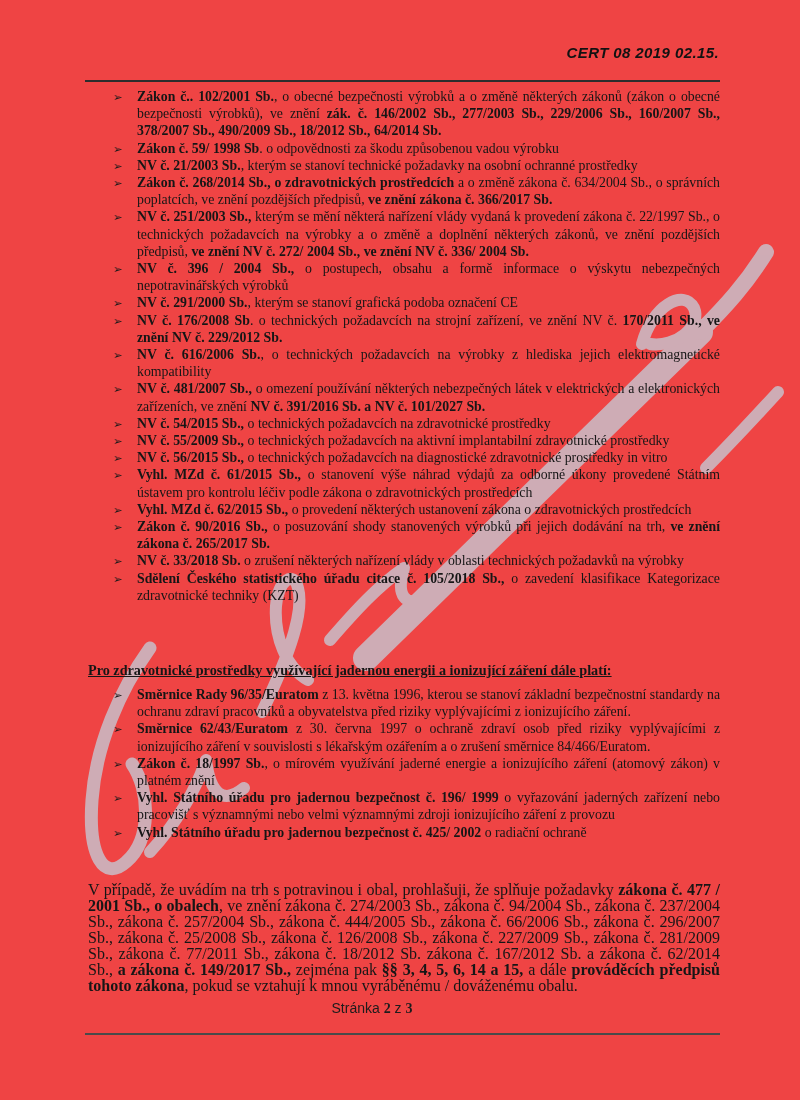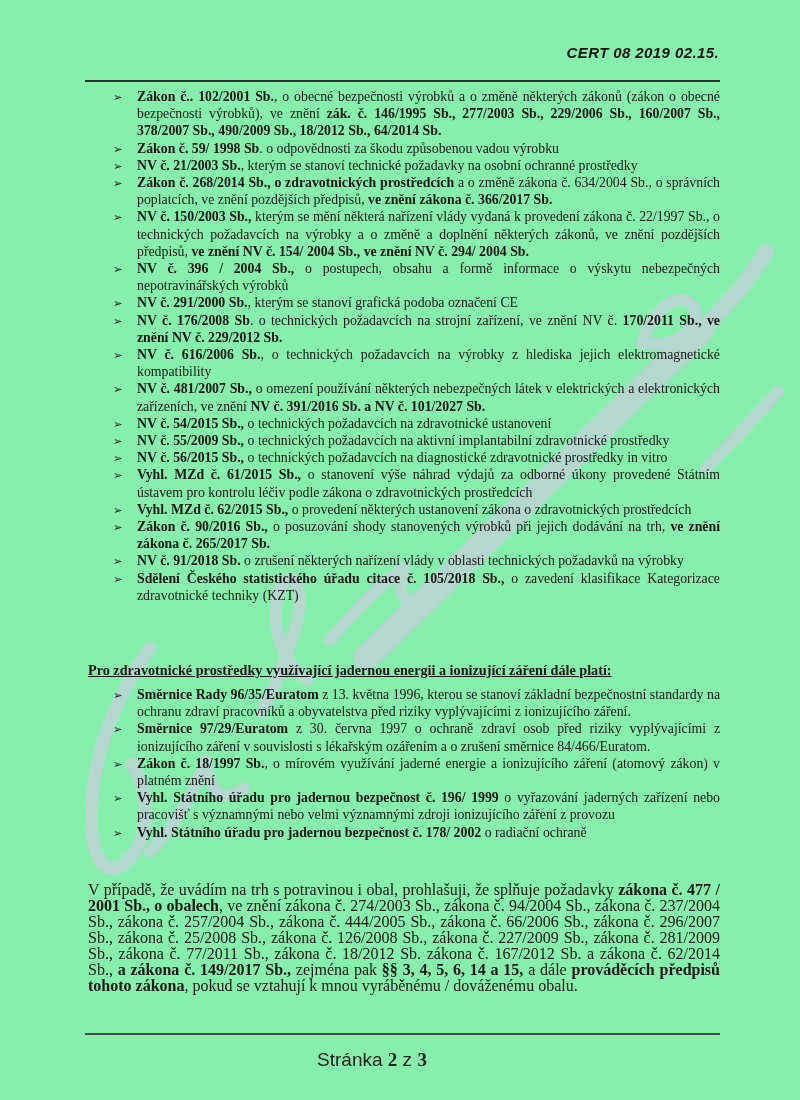--- a/index.html
+++ b/index.html
@@ -1,19 +1,19 @@
 <!DOCTYPE html>
 <html style="--wm: #c4cfdb;"><head>
 <meta charset="utf-8">
 <style>
   html,body{margin:0;padding:0;background:#ffffff;}
   .page{
     position:relative;
     width:800px;height:1100px;
-    background:#86efac;
+    background:#ef4444;
     overflow:hidden;
     font-family:"Liberation Serif", serif;
     color:#161616;
   }
   .content{position:relative;z-index:2;}
   
   .watermark{
     position:absolute;left:0;top:0;width:800px;height:1100px;
     z-index:1;pointer-events:none;
   }
@@ -41,24 +41,24 @@
   .section-heading{
     position:absolute;top:662px;left:88px;width:632px;
     font-size:14.2px;font-weight:700;text-decoration:underline;
     line-height:17.2px;
   }
   .declaration{
     position:absolute;top:866px;left:88px;width:632px;
     font-size:16px;line-height:16px;text-align:justify;
   }
   .page-footer{
-    position:absolute;top:1049px;left:0;width:744px;
+    position:absolute;top:1000px;left:0;width:744px;
     text-align:center;
     font-family:"Liberation Sans", sans-serif;
-    font-size:19px;color:#1c1c1c;
+    font-size:14px;color:#1c1c1c;
   }
   .b{font-weight:700;font-family:Liberation Serif, serif;}
 </style>
 </head>
 <body>
 
 <div class="page">
 
   <svg class="watermark" viewBox="0 0 800 1100">
     <g opacity="0.75">
@@ -74,48 +74,48 @@
     </g>
   </svg>
 
   <div class="content">
 
     <div class="header-stamp">CERT 08 2019 02.15.</div>
 
     <div class="rule-top"></div>
 
     <ul class="doc-list list-1">
-        <li><span class="bullet">➢</span><span class="b">Zákon č.. 102/2001 Sb.</span><span>, o obecné bezpečnosti výrobků a o změně některých zákonů (zákon o obecné bezpečnosti výrobků), ve znění </span><span class="b">zák. č. 146/1995 Sb., 277/2003 Sb., 229/2006 Sb., 160/2007 Sb., 378/2007 Sb., 490/2009 Sb., 18/2012 Sb., 64/2014 Sb.</span></li>
+        <li><span class="bullet">➢</span><span class="b">Zákon č.. 102/2001 Sb.</span><span>, o obecné bezpečnosti výrobků a o změně některých zákonů (zákon o obecné bezpečnosti výrobků), ve znění </span><span class="b">zák. č. 146/2002 Sb., 277/2003 Sb., 229/2006 Sb., 160/2007 Sb., 378/2007 Sb., 490/2009 Sb., 18/2012 Sb., 64/2014 Sb.</span></li>
         <li><span class="bullet">➢</span><span class="b">Zákon č. 59/ 1998 Sb</span><span>. o odpovědnosti za škodu způsobenou vadou výrobku</span></li>
         <li><span class="bullet">➢</span><span class="b">NV č. 21/2003 Sb.</span><span>, kterým se stanoví technické požadavky na osobní ochranné prostředky</span></li>
         <li><span class="bullet">➢</span><span class="b">Zákon č. 268/2014 Sb., o zdravotnických prostředcích</span><span> a o změně zákona č. 634/2004 Sb., o správních poplatcích, ve znění pozdějších předpisů, </span><span class="b">ve znění zákona č. 366/2017 Sb.</span></li>
-        <li><span class="bullet">➢</span><span class="b">NV č. 150/2003 Sb.,</span><span> kterým se mění některá nařízení vlády vydaná k provedení zákona č. 22/1997 Sb., o technických požadavcích na výrobky a o změně a doplnění některých zákonů, ve znění pozdějších předpisů, </span><span class="b">ve znění NV č. 154/ 2004 Sb., ve znění NV č. 294/ 2004 Sb.</span></li>
+        <li><span class="bullet">➢</span><span class="b">NV č. 251/2003 Sb.,</span><span> kterým se mění některá nařízení vlády vydaná k provedení zákona č. 22/1997 Sb., o technických požadavcích na výrobky a o změně a doplnění některých zákonů, ve znění pozdějších předpisů, </span><span class="b">ve znění NV č. 272/ 2004 Sb., ve znění NV č. 336/ 2004 Sb.</span></li>
         <li><span class="bullet">➢</span><span class="b">NV č. 396 / 2004 Sb.,</span><span> o postupech, obsahu a formě informace o výskytu nebezpečných nepotravinářských výrobků</span></li>
         <li><span class="bullet">➢</span><span class="b">NV č. 291/2000 Sb.</span><span>, kterým se stanoví grafická podoba označení CE</span></li>
         <li><span class="bullet">➢</span><span class="b">NV č. 176/2008 Sb</span><span>. o technických požadavcích na strojní zařízení, ve znění NV č. </span><span class="b">170/2011 Sb., ve znění NV č. 229/2012 Sb.</span></li>
         <li><span class="bullet">➢</span><span class="b">NV č. 616/2006 Sb.</span><span>, o technických požadavcích na výrobky z hlediska jejich elektromagnetické kompatibility</span></li>
         <li><span class="bullet">➢</span><span class="b">NV č. 481/2007 Sb.,</span><span> o omezení používání některých nebezpečných látek v elektrických a elektronických zařízeních, ve znění </span><span class="b">NV č. 391/2016 Sb. a NV č. 101/2027 Sb.</span></li>
-        <li><span class="bullet">➢</span><span class="b">NV č. 54/2015 Sb.,</span><span> o technických požadavcích na zdravotnické ustanovení</span></li>
+        <li><span class="bullet">➢</span><span class="b">NV č. 54/2015 Sb.,</span><span> o technických požadavcích na zdravotnické prostředky</span></li>
         <li><span class="bullet">➢</span><span class="b">NV č. 55/2009 Sb.,</span><span> o technických požadavcích na aktivní implantabilní zdravotnické prostředky</span></li>
         <li><span class="bullet">➢</span><span class="b">NV č. 56/2015 Sb.,</span><span> o technických požadavcích na diagnostické zdravotnické prostředky in vitro</span></li>
         <li><span class="bullet">➢</span><span class="b">Vyhl. MZd č. 61/2015 Sb.,</span><span> o stanovení výše náhrad výdajů za odborné úkony provedené Státním ústavem pro kontrolu léčiv podle zákona o zdravotnických prostředcích</span></li>
         <li><span class="bullet">➢</span><span class="b">Vyhl. MZd č. 62/2015 Sb.,</span><span> o provedení některých ustanovení zákona o zdravotnických prostředcích</span></li>
         <li><span class="bullet">➢</span><span class="b">Zákon č. 90/2016 Sb.,</span><span> o posuzování shody stanovených výrobků při jejich dodávání na trh, </span><span class="b">ve znění zákona č. 265/2017 Sb.</span></li>
-        <li><span class="bullet">➢</span><span class="b">NV č. 91/2018 Sb.</span><span> o zrušení některých nařízení vlády v oblasti technických požadavků na výrobky</span></li>
+        <li><span class="bullet">➢</span><span class="b">NV č. 33/2018 Sb.</span><span> o zrušení některých nařízení vlády v oblasti technických požadavků na výrobky</span></li>
         <li><span class="bullet">➢</span><span class="b">Sdělení Českého statistického úřadu citace č. 105/2018 Sb.,</span><span> o zavedení klasifikace Kategorizace zdravotnické techniky (KZT)</span></li>
       </ul>
 
     <div class="section-heading">Pro zdravotnické prostředky využívající jadernou energii a ionizující záření dále platí:</div>
 
     <ul class="doc-list list-2">
         <li><span class="bullet">➢</span><span class="b">Směrnice Rady 96/35/Euratom</span><span> z 13. května 1996, kterou se stanoví základní bezpečnostní standardy na ochranu zdraví pracovníků a obyvatelstva před riziky vyplývajícími z ionizujícího záření.</span></li>
-        <li><span class="bullet">➢</span><span class="b">Směrnice 97/29/Euratom</span><span> z 30. června 1997 o ochraně zdraví osob před riziky vyplývajícími z ionizujícího záření v souvislosti s lékařským ozářením a o zrušení směrnice 84/466/Euratom.</span></li>
+        <li><span class="bullet">➢</span><span class="b">Směrnice 62/43/Euratom</span><span> z 30. června 1997 o ochraně zdraví osob před riziky vyplývajícími z ionizujícího záření v souvislosti s lékařským ozářením a o zrušení směrnice 84/466/Euratom.</span></li>
         <li><span class="bullet">➢</span><span class="b">Zákon č. 18/1997 Sb.</span><span>, o mírovém využívání jaderné energie a ionizujícího záření (atomový zákon) v platném znění</span></li>
         <li><span class="bullet">➢</span><span class="b">Vyhl. Státního úřadu pro jadernou bezpečnost č. 196/ 1999</span><span> o vyřazování jaderných zařízení nebo pracovišť s významnými nebo velmi významnými zdroji ionizujícího záření z provozu</span></li>
-        <li><span class="bullet">➢</span><span class="b">Vyhl. Státního úřadu pro jadernou bezpečnost č. 178/ 2002</span><span> o radiační ochraně</span></li>
+        <li><span class="bullet">➢</span><span class="b">Vyhl. Státního úřadu pro jadernou bezpečnost č. 425/ 2002</span><span> o radiační ochraně</span></li>
       </ul>
 
     <p class="declaration"><span>V případě, že uvádím na trh s potravinou i obal, prohlašuji, že splňuje požadavky </span><span class="b">zákona č. 477 / 2001 Sb., o obalech</span><span>, ve znění zákona č. 274/2003 Sb., zákona č. 94/2004 Sb., zákona č. 237/2004 Sb., zákona č. 257/2004 Sb., zákona č. 444/2005 Sb., zákona č. 66/2006 Sb., zákona č. 296/2007 Sb., zákona č. 25/2008 Sb., zákona č. 126/2008 Sb., zákona č. 227/2009 Sb., zákona č. 281/2009 Sb., zákona č. 77/2011 Sb., zákona č. 18/2012 Sb. zákona č. 167/2012 Sb. a zákona č. 62/2014 Sb., </span><span class="b">a zákona č. 149/2017 Sb.,</span><span> zejména pak </span><span class="b">§§ 3, 4, 5, 6, 14 a 15,</span><span> a dále </span><span class="b">prováděcích předpisů tohoto zákona</span><span>, pokud se vztahují k mnou vyráběnému / dováženému obalu.</span></p>
 
     <div class="rule-bottom"></div>
 
     <div class="page-footer"><span>Stránka </span><span class="b">2</span><span> z </span><span class="b">3</span></div>
   </div>
 </div>
 

